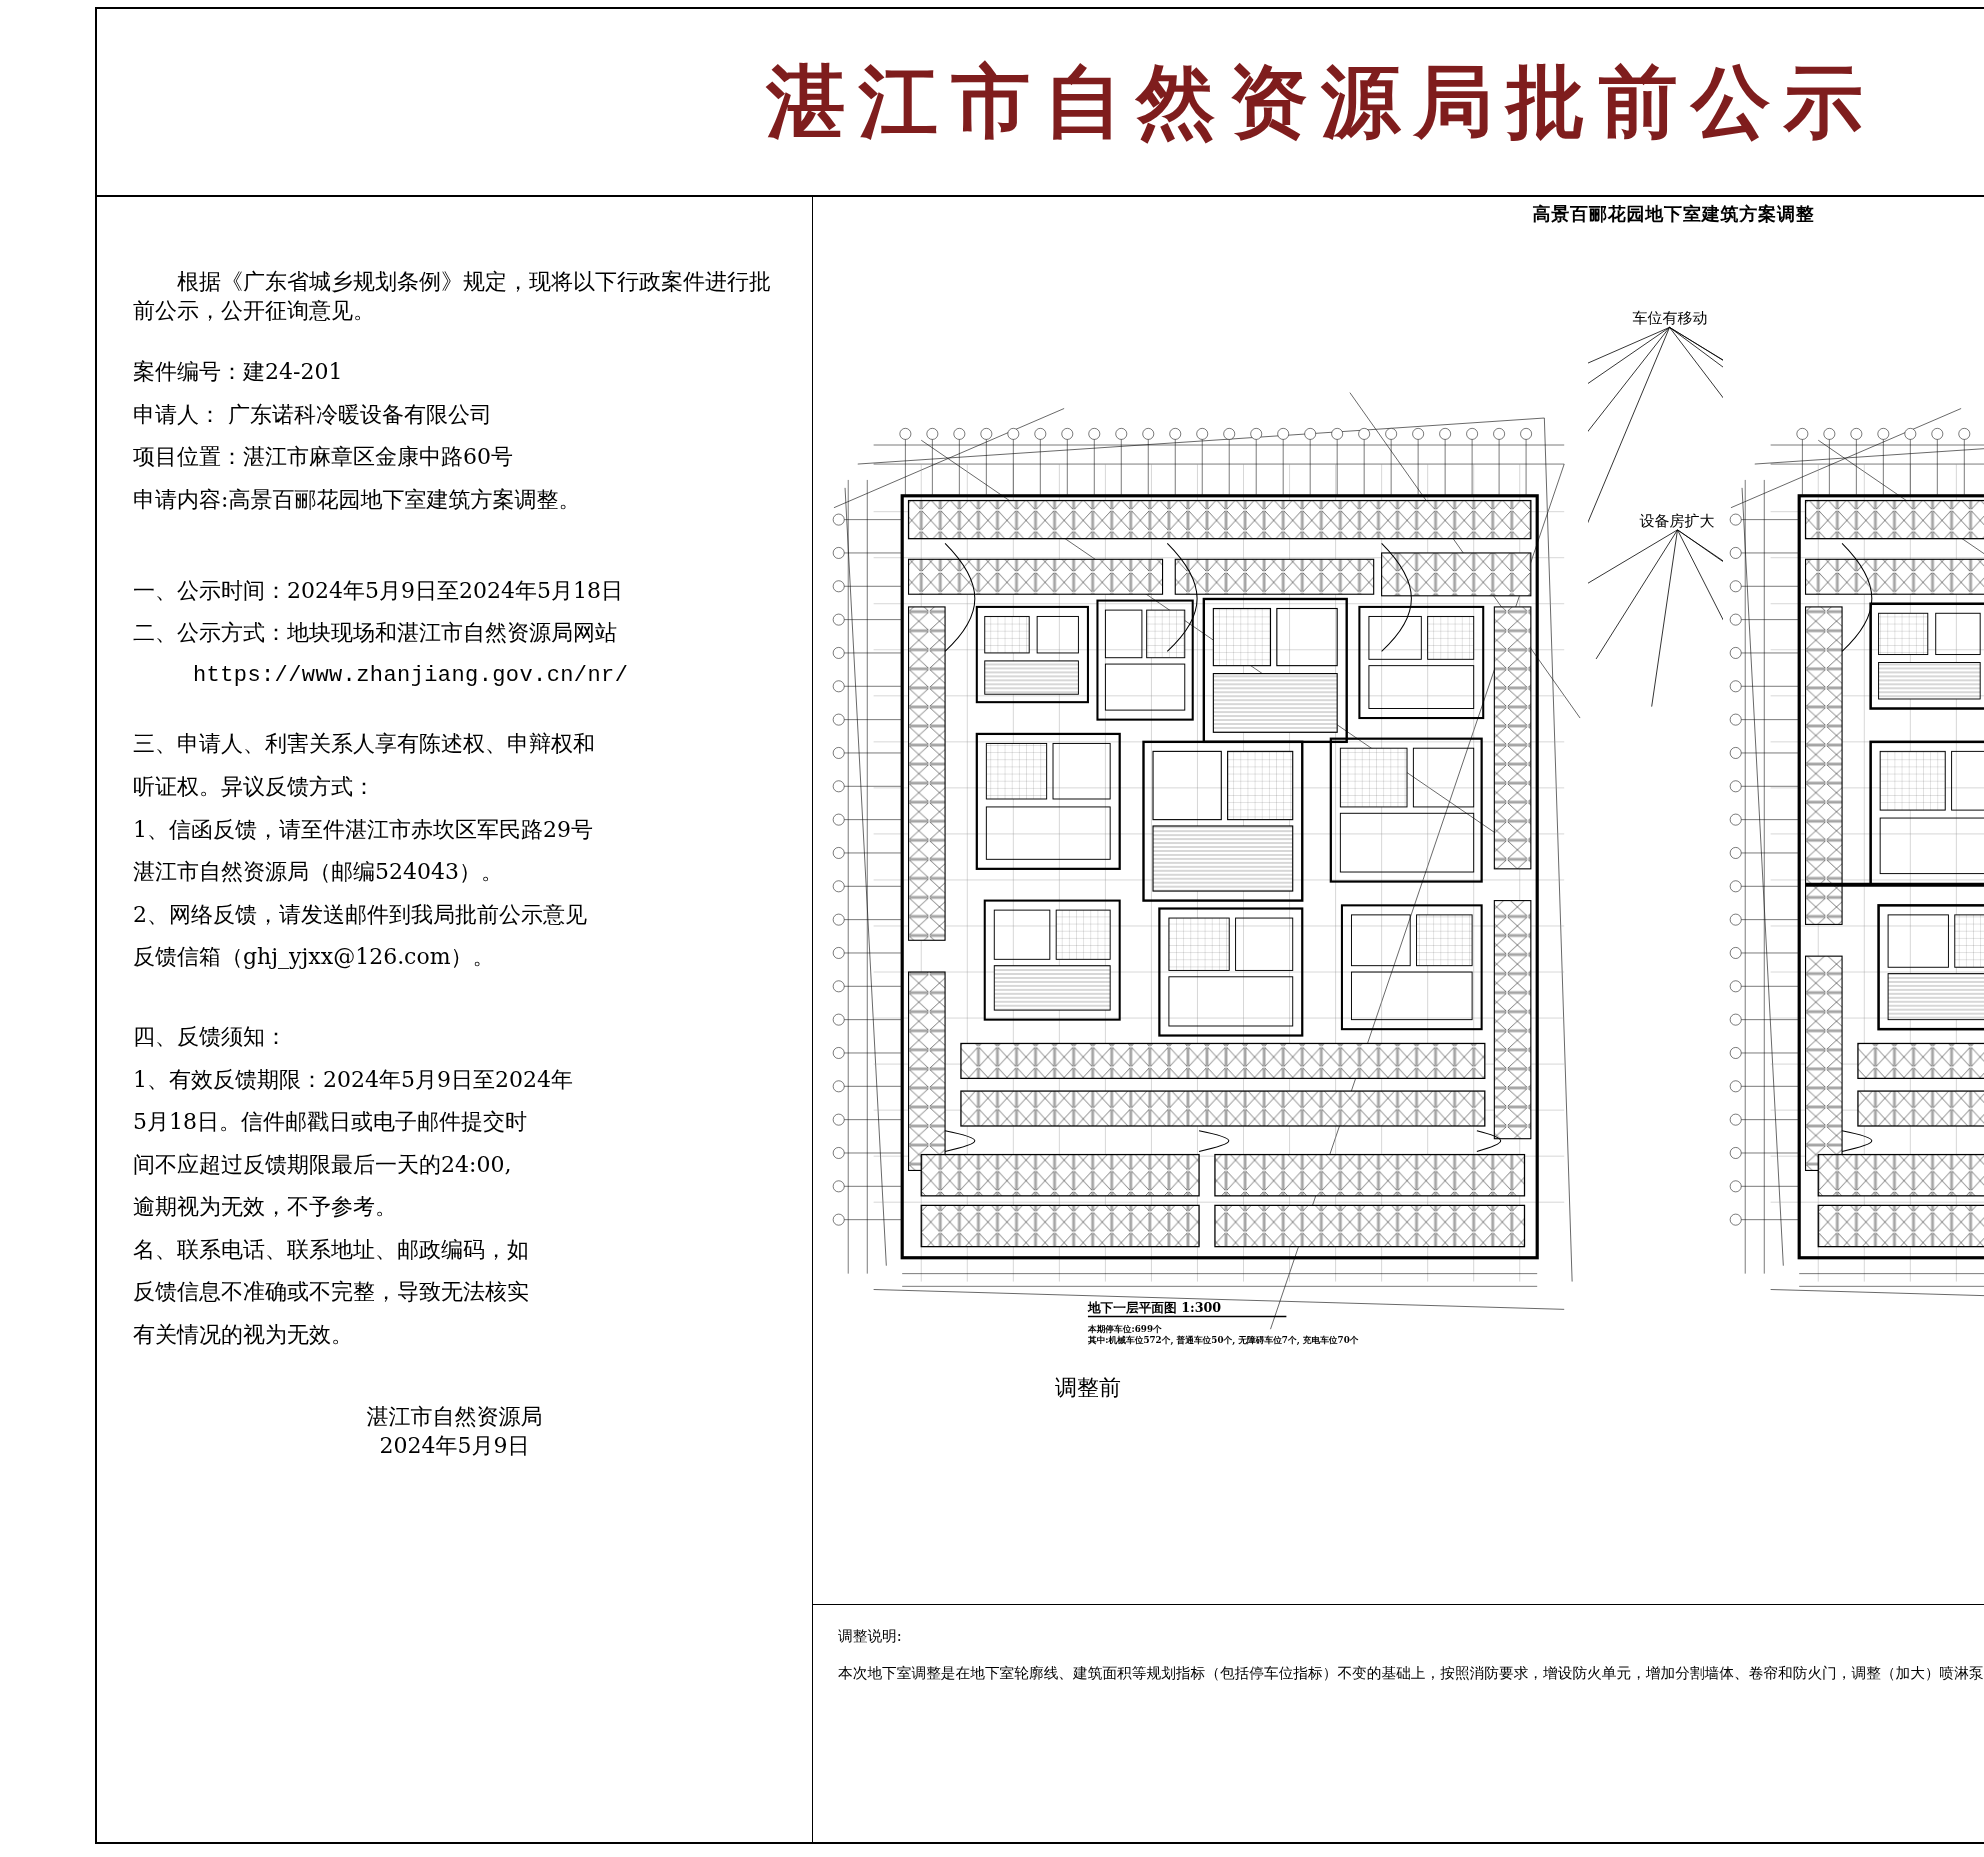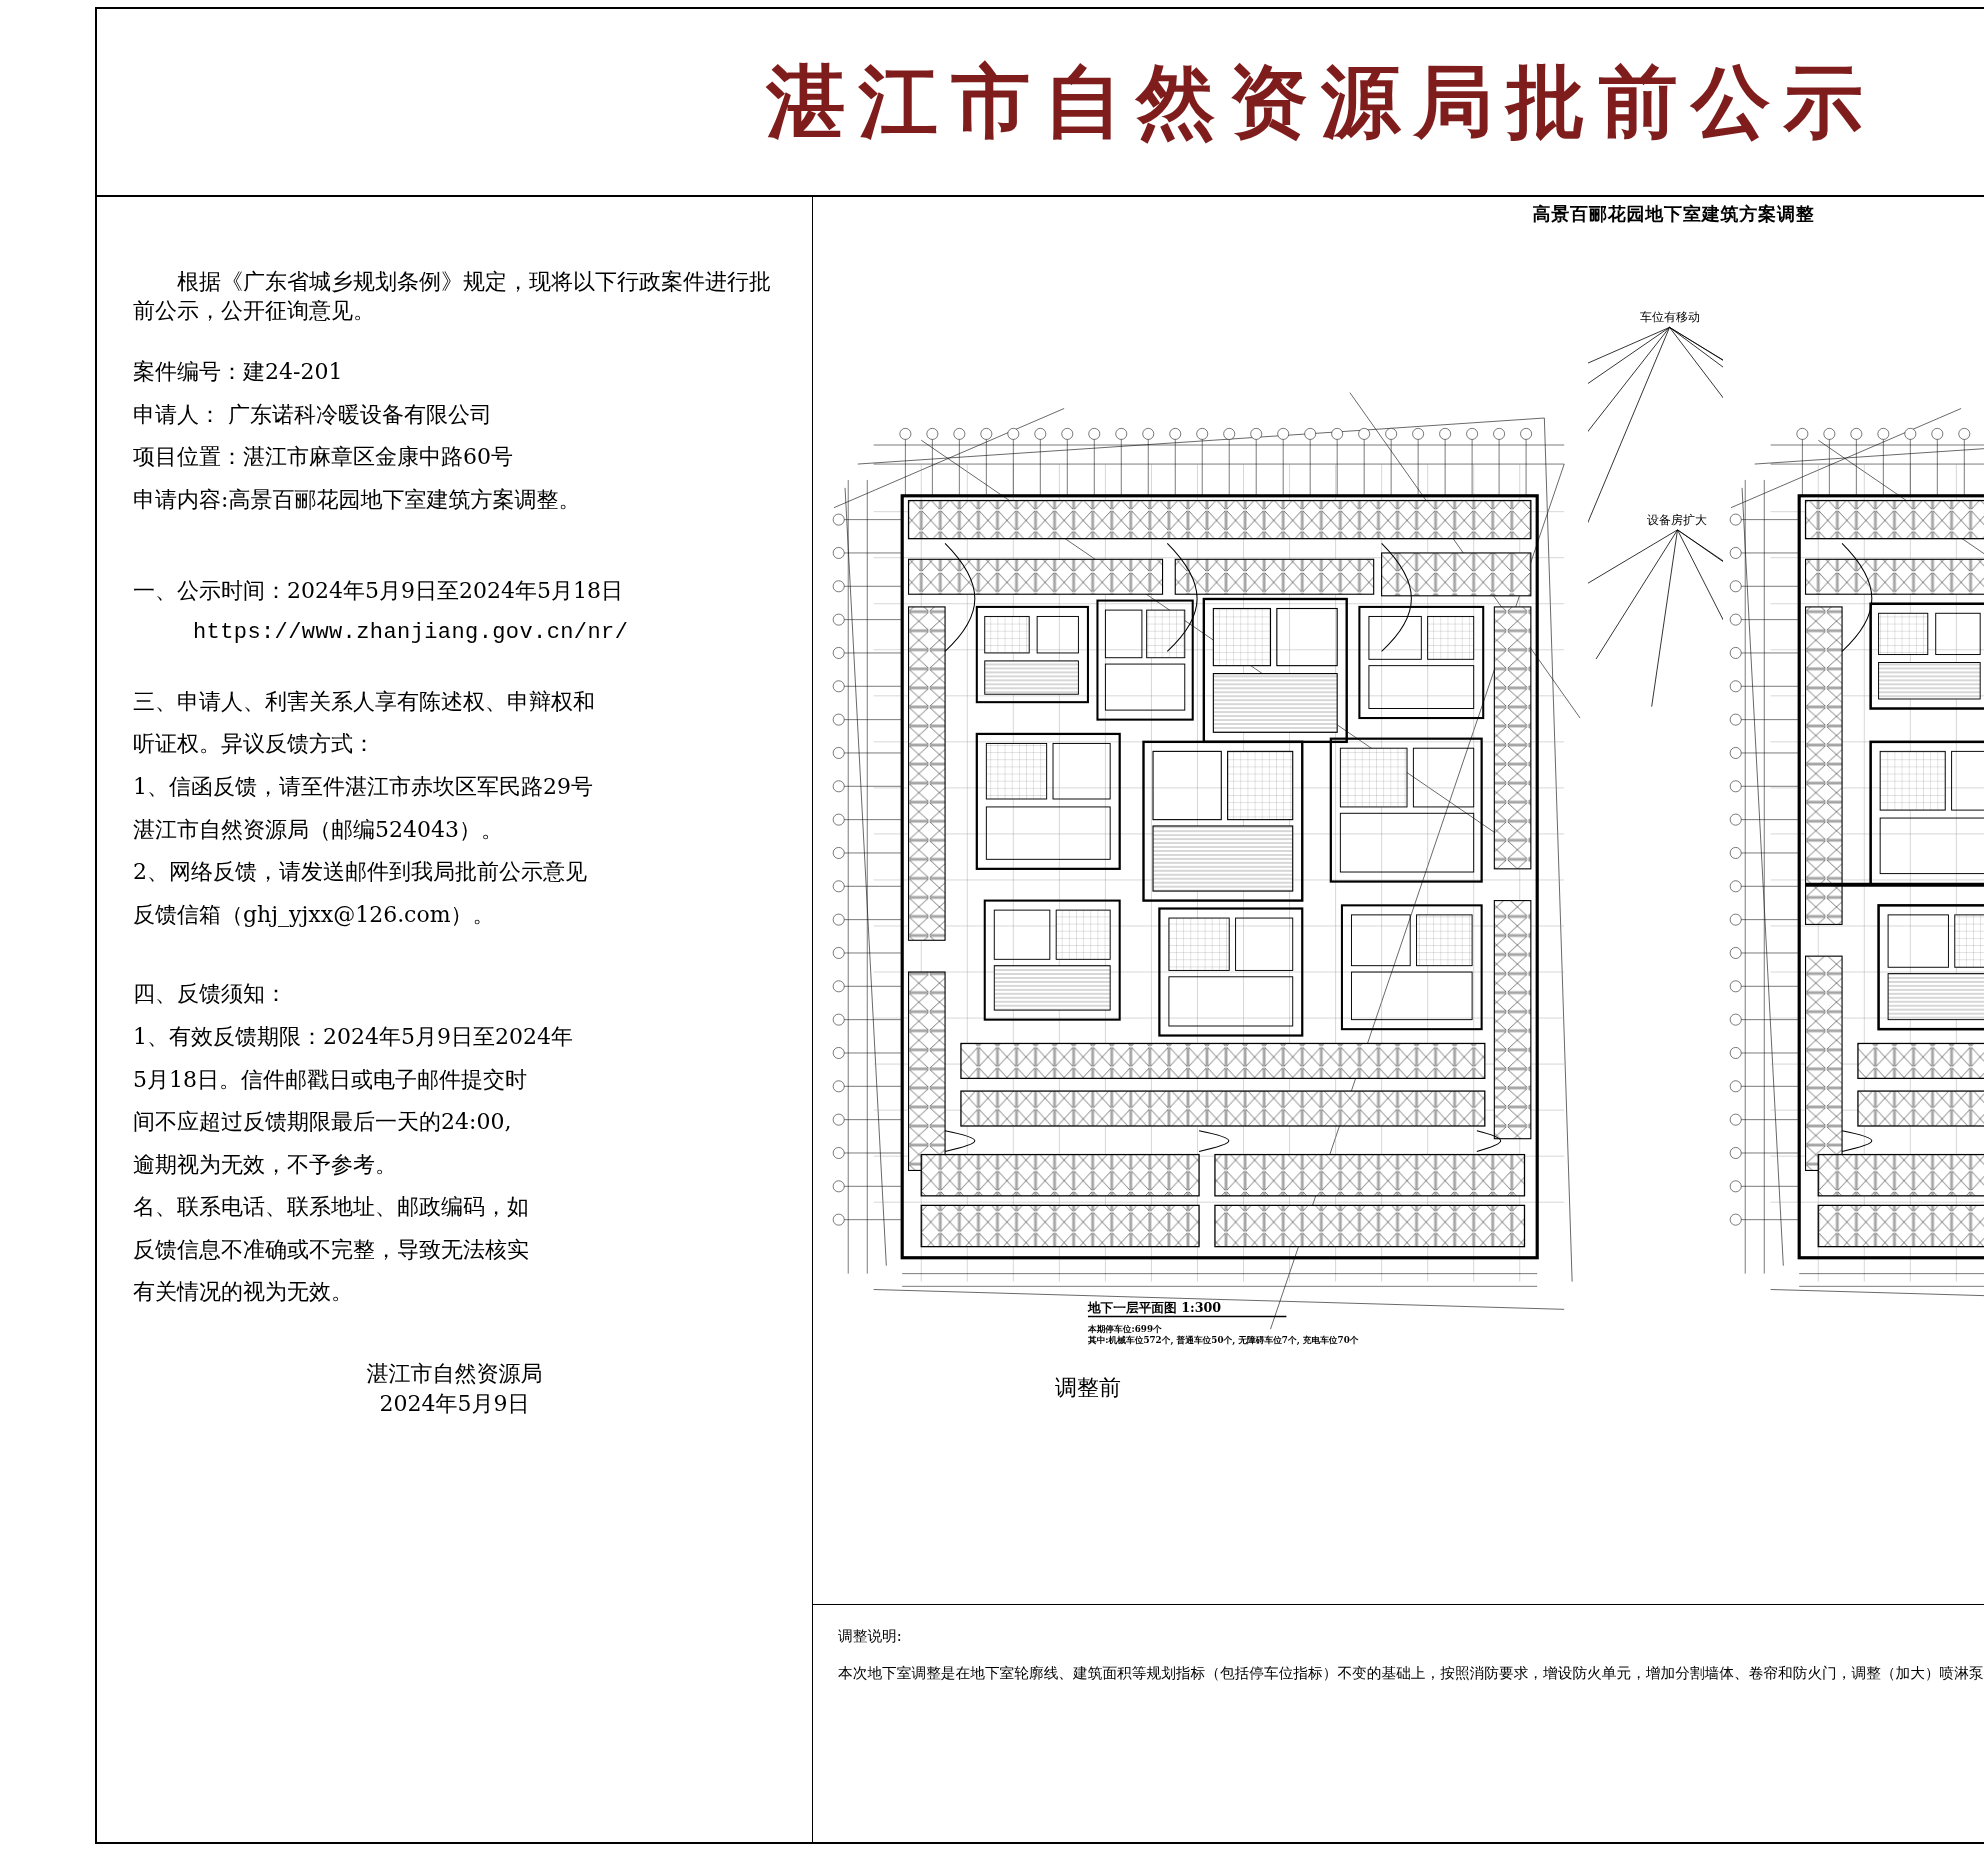--- a/index.html
+++ b/index.html
@@ -96,21 +96,21 @@
   }
 
   .plan-area{
     position:absolute;
     left:818px; top:238px;
     width:1715px; height:1378px;
   }
 
   .ann{
     position:absolute;
-    font-size:12px;
+    font-size:15px;
     font-family:Liberation Mono, monospace;
     white-space:nowrap;
     text-align:center;
     transform:translateX(-50%);
   }
   .ann-move{ left:852px; top:71px; }
   .ann-equip{ left:859px; top:274px; }
 
   
   .fan{position:absolute;left:0;top:0;width:100%;height:100%;pointer-events:none;}
@@ -176,20 +176,21 @@
     <p class="indent2 p-intro">根据《广东省城乡规划条例》规定，现将以下行政案件进行批前公示，公开征询意见。</p>
 
     <p>案件编号：建24-201</p>
     <p>申请人：  广东诺科冷暖设备有限公司</p>
     <p>项目位置：湛江市麻章区金康中路60号</p>
     <p>申请内容:高景百郦花园地下室建筑方案调整。</p>
 
     <div class="gap-lg"></div>
 
     <p>一、公示时间：2024年5月9日至2024年5月18日</p>
+    <p>二、公示方式：地块现场和湛江市自然资源局网站</p>
     <p class="url-line">https://www.zhanjiang.gov.cn/nr/</p>
 
     <div class="gap-sm"></div>
 
     <p>三、申请人、利害关系人享有陈述权、申辩权和</p>
     <p>听证权。异议反馈方式：</p>
     <p>1、信函反馈，请至件湛江市赤坎区军民路29号</p>
     <p>湛江市自然资源局（邮编524043）。</p>
     <p>2、网络反馈，请发送邮件到我局批前公示意见</p>
     <p>反馈信箱（ghj_yjxx@126.com）。</p>

